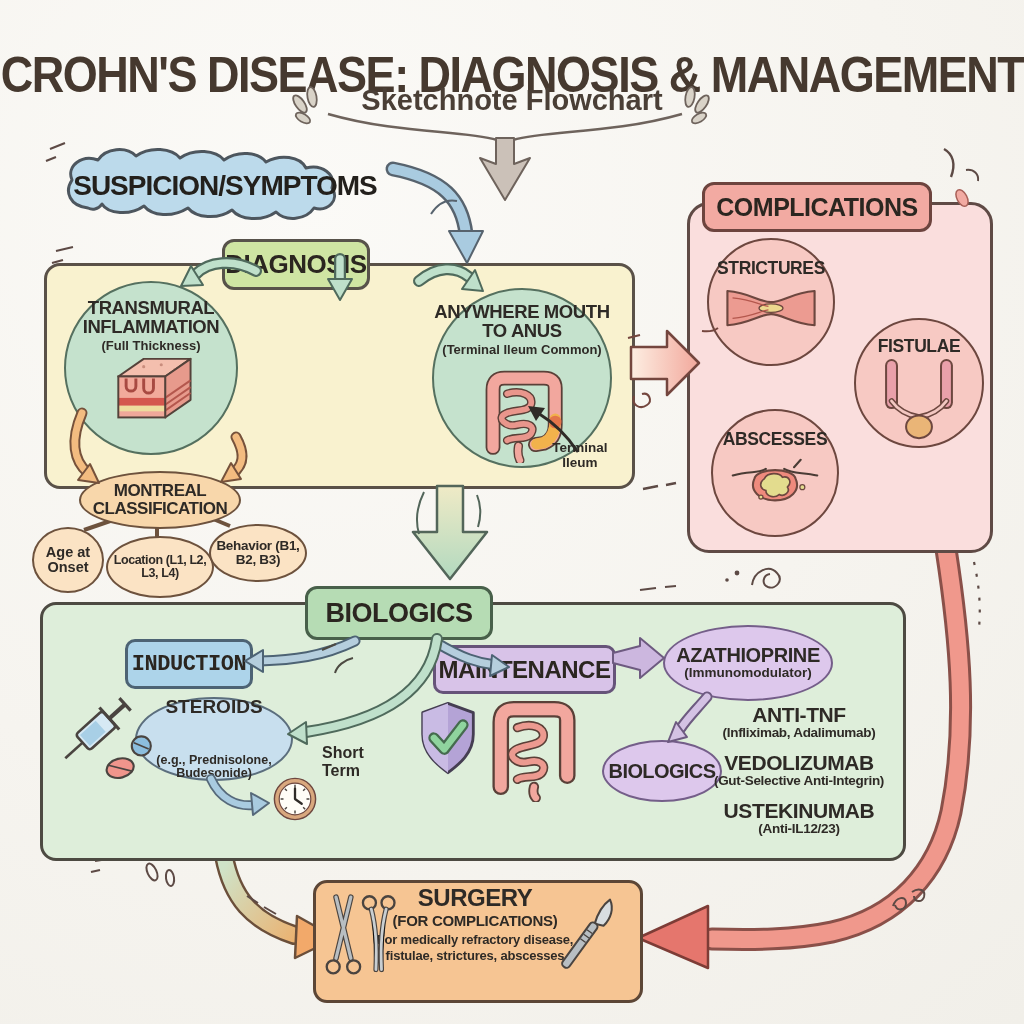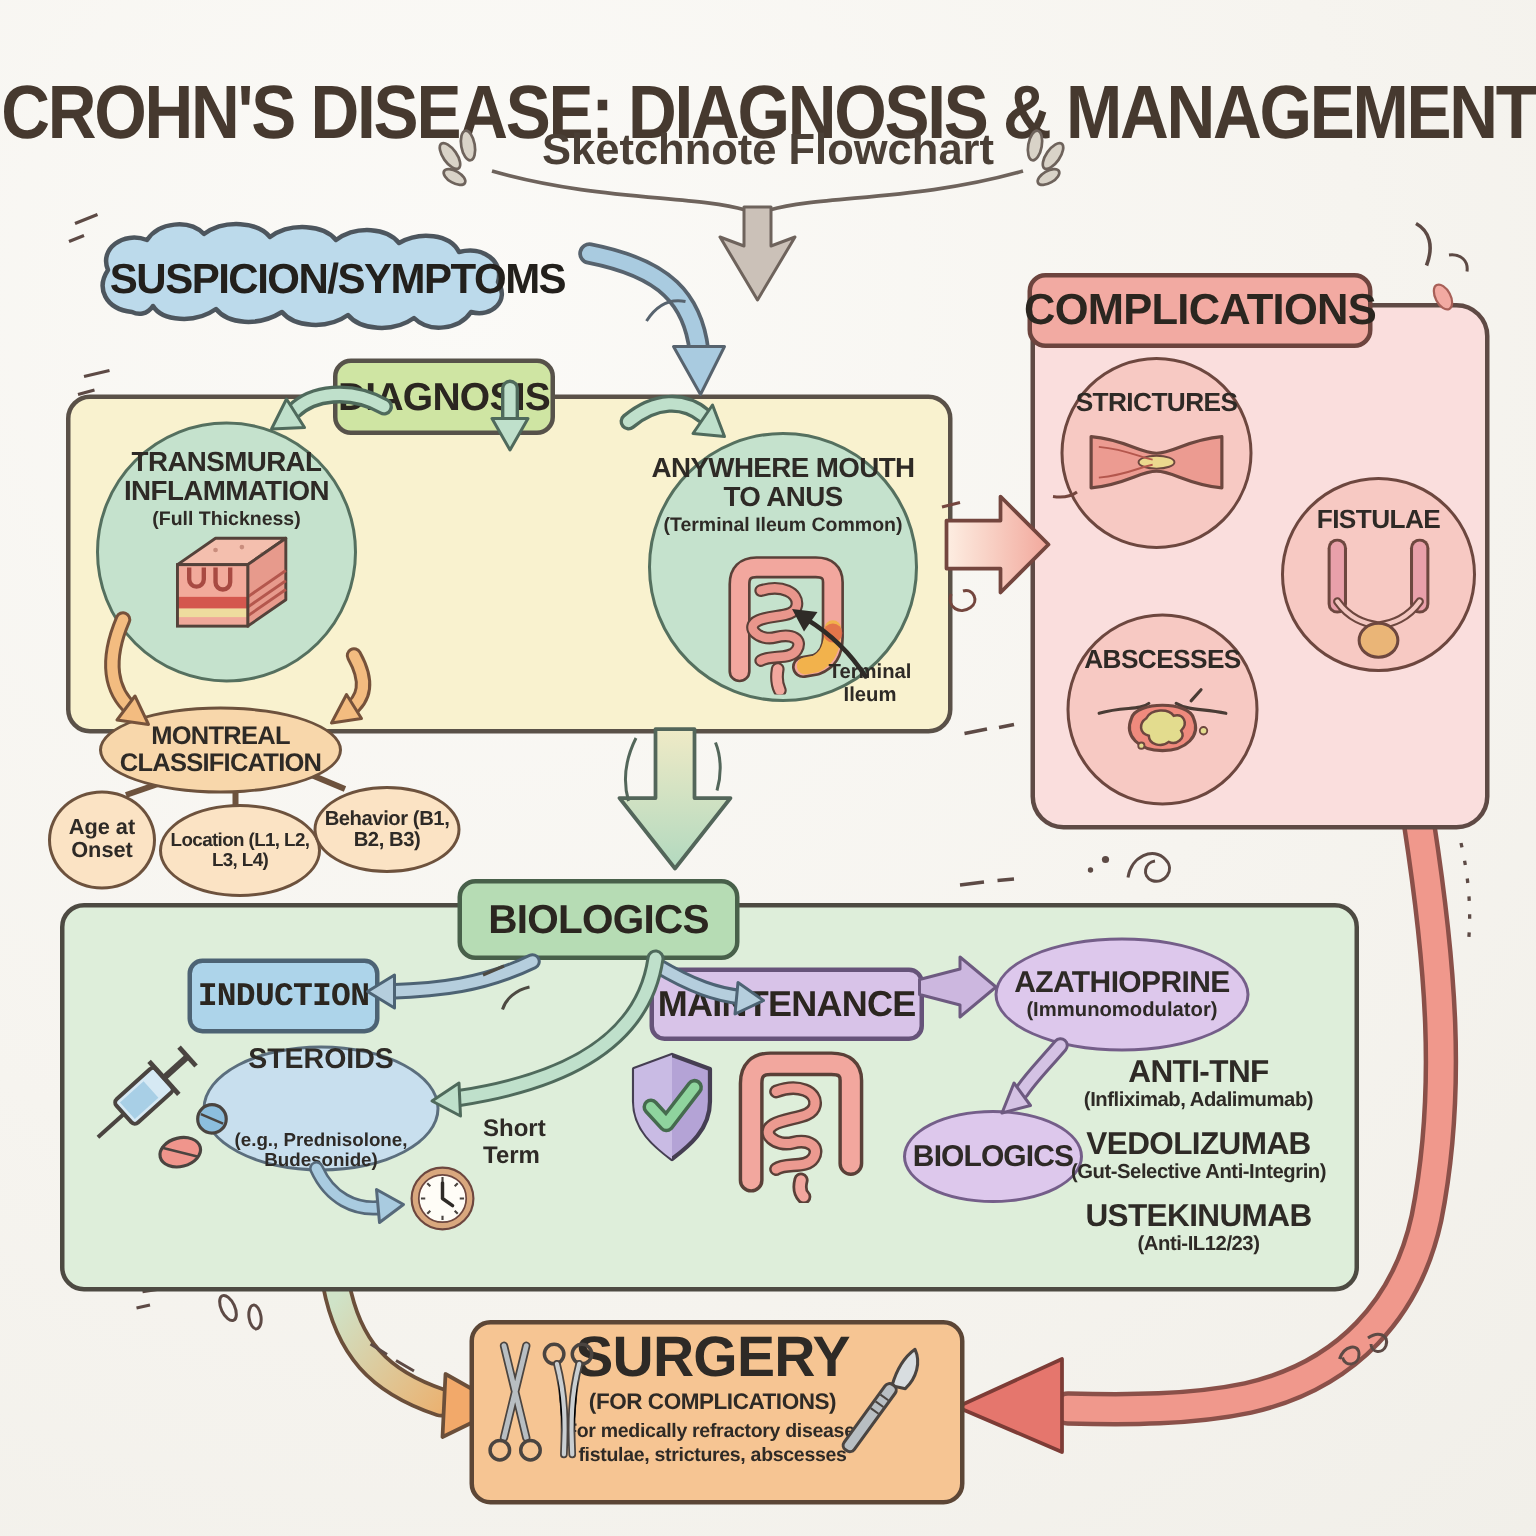--- a/index.html
+++ b/index.html
@@ -29,27 +29,27 @@
   .feature{background:#c5e2cd;border-color:#55705f;}
   #feature-1{left:64px;top:281px;width:170px;height:170px;}
   #feature-2{left:255px;top:297px;width:170px;height:170px;}
   #feature-3{left:432px;top:288px;width:176px;height:176px;}
   .feature .t{font-weight:700;font-size:18.5px;line-height:1.03;letter-spacing:-0.4px;margin-top:13px;}
   .feature .d{font-weight:700;font-size:13px;margin-top:2px;}
   #feature-1 .t{margin-top:15px;}
   #terminal-note{left:546px;top:441px;width:68px;font-size:13.5px;font-weight:700;text-align:center;line-height:1.1;z-index:31;}
   
   .mont{background:#fbe3c4;border-color:#6d523d;font-weight:700;color:#2e2a26;}
-  #montreal-main{left:66px;top:471px;width:158px;height:54px;background:#f8d7ab;font-size:17px;letter-spacing:-0.5px;line-height:1.05;}
+  #montreal-main{left:79px;top:471px;width:158px;height:54px;background:#f8d7ab;font-size:17px;letter-spacing:-0.5px;line-height:1.05;}
   #montreal-age{left:32px;top:527px;width:68px;height:62px;font-size:14.5px;}
   #montreal-location{left:106px;top:536px;width:104px;height:58px;font-size:12.5px;letter-spacing:-0.4px;}
   #montreal-behavior{left:209px;top:524px;width:94px;height:54px;font-size:13.5px;letter-spacing:-0.3px;}
   
   #complications-panel{left:687px;top:202px;width:300px;height:345px;background:#fadedd;border-color:#5f4a45;border-radius:22px;}
-  #complications-badge{left:685px;top:182px;width:224px;height:44px;background:#f2aaa2;border-color:#6d443e;border-radius:12px;font-size:29px;}
+  #complications-badge{left:702px;top:182px;width:224px;height:44px;background:#f2aaa2;border-color:#6d443e;border-radius:12px;font-size:25px;}
   .comp{background:#f7c9c3;border-color:#6d473f;}
   #comp-strictures{left:707px;top:238px;width:124px;height:124px;}
   #comp-fistulae{left:854px;top:318px;width:126px;height:126px;}
   #comp-abscesses{left:711px;top:409px;width:124px;height:124px;}
   .comp .t{font-weight:700;font-size:17.5px;letter-spacing:-0.4px;margin-top:18px;}
   #comp-fistulae .t{margin-top:16px;}
   
   #management-panel{left:40px;top:602px;width:860px;height:253px;background:#deeeda;border-color:#4d4a42;border-radius:16px;}
   #management-badge{left:305px;top:586px;width:182px;height:48px;background:#b6dcb4;border-color:#48604a;border-radius:12px;font-size:27px;}
   #induction-badge{left:125px;top:639px;width:122px;height:44px;background:#add4ea;border-color:#4d6374;border-radius:10px;font-size:22px;font-family:Liberation Mono, monospace;}
@@ -62,21 +62,21 @@
   #aza-ellipse .t{font-size:20px;font-weight:700;letter-spacing:-0.4px;}
   #aza-ellipse .d{font-size:13.5px;font-weight:700;}
   #biologics-ellipse{left:602px;top:740px;width:116px;height:58px;background:#ddc8ec;border-color:#745e89;font-size:20px;font-weight:700;letter-spacing:-0.6px;}
   .bio-item{position:absolute;left:688px;width:222px;text-align:center;z-index:10;line-height:1.05;}
   .bio-item .n{font-size:21px;font-weight:700;letter-spacing:-0.4px;}
   .bio-item .d{font-size:13.5px;font-weight:700;letter-spacing:-0.3px;}
   #bio-1{top:704px;} #bio-2{top:752px;} #bio-3{top:800px;}
   
   #surgery-panel{left:313px;top:880px;width:324px;height:117px;background:#f6c593;border-color:#5c4636;border-radius:14px;}
   #surgery-text{left:313px;top:886px;width:324px;display:flex;flex-direction:column;align-items:center;z-index:10;}
-  #surgery-text .t1{font-size:38px;font-weight:700;letter-spacing:-0.5px;line-height:1.0;}
+  #surgery-text .t1{font-size:24px;font-weight:700;letter-spacing:-0.5px;line-height:1.0;}
   #surgery-text .t2{font-size:15px;font-weight:700;letter-spacing:-0.3px;margin-top:2px;}
   #surgery-text .t3{font-size:13px;font-weight:600;line-height:1.2;margin-top:3px;width:230px;text-align:center;letter-spacing:-0.2px;}
   
   #suspicion{left:58px;top:146px;width:334px;height:80px;z-index:10;}
   #suspicion .lbl{position:absolute;inset:0;display:flex;align-items:center;justify-content:center;
     font-size:28px;font-weight:700;letter-spacing:-1px;color:#23201c;}
   .icon-abs{position:absolute;z-index:11;}
 </style>
 </head>
 <body>

